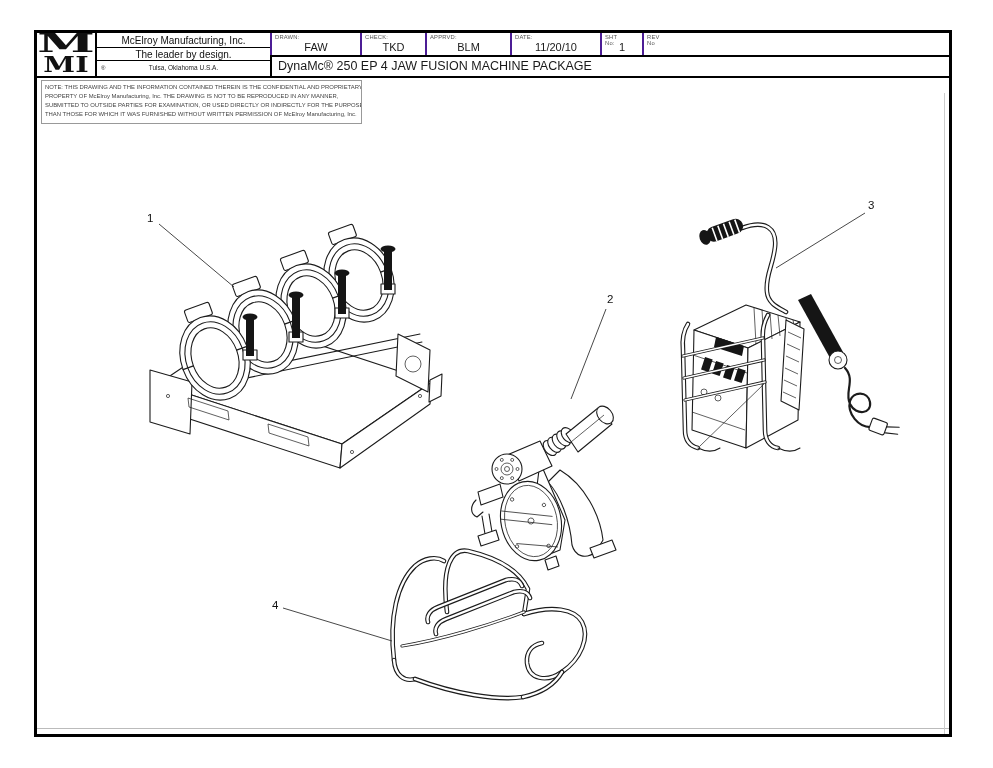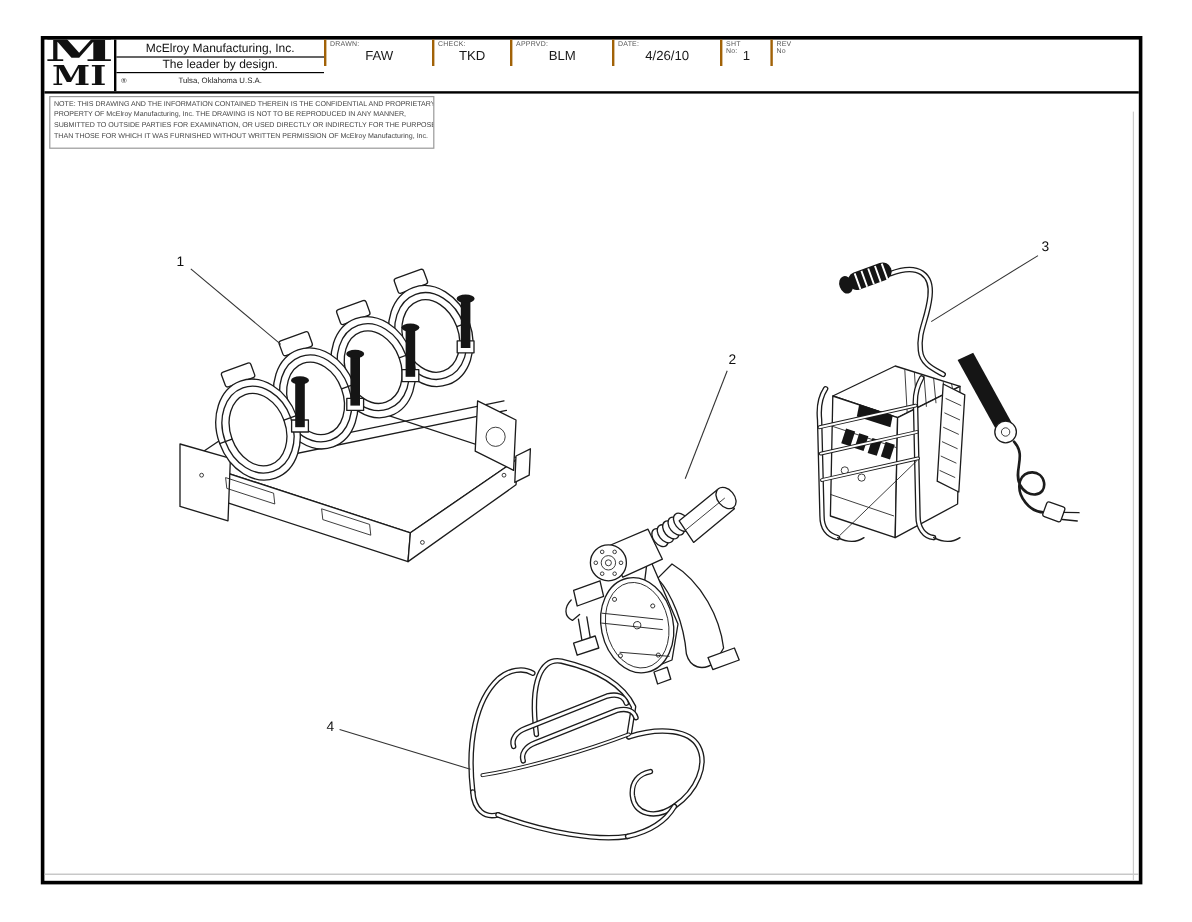--- a/index.html
+++ b/index.html
@@ -17,21 +17,21 @@
   .logo-m{font-family:"DejaVu Serif",serif;font-weight:bold;font-size:26px;line-height:20px;transform:scaleX(2.0);transform-origin:50% 50%;}
   .logo-mi{font-family:"DejaVu Serif",serif;font-weight:bold;font-size:23px;line-height:21px;transform:scaleX(1.25);transform-origin:50% 50%;}
   .company-cell{position:absolute;left:58px;top:0;width:175px;height:43px;border-left:2px solid #000;box-sizing:border-box;}
   .co-row{box-sizing:border-box;text-align:center;}
   .co-name{height:15px;line-height:15px;font-size:10px;border-bottom:1.5px solid #000;}
   .co-tag{height:13px;line-height:13px;font-size:10px;border-bottom:1.5px solid #000;}
   .co-loc{height:13px;line-height:13px;font-size:6.5px;position:relative;color:#222;}
   .co-reg{position:absolute;left:4px;top:1px;font-size:6px;}
   .tb{position:absolute;left:233px;top:0;right:0;height:43px;}
   .tb-row1{position:absolute;left:0;top:0;right:0;height:22px;display:flex;}
-  .tb-cell{position:relative;box-sizing:border-box;border-left:2px solid #a16207;height:22px;}
+  .tb-cell{position:relative;box-sizing:border-box;border-left:2px solid #4c1d95;height:22px;}
   .w-drawn{width:90px;} .w-check{width:65px;} .w-apprvd{width:85px;} .w-date{width:90px;}
   .w-sht{width:42px;} .w-rev{width:50px;} .w-part{flex:1;}
   .fl{position:absolute;left:3px;top:1px;font-size:5.8px;color:#555;letter-spacing:.2px;line-height:6px;white-space:pre;}
   .fv{position:absolute;left:0;right:0;bottom:2px;text-align:center;font-size:11px;color:#1a1a1a;}
   .fv-left{text-align:left;padding-left:24px;}
   .tb-row2{position:absolute;left:0;top:22px;right:0;height:21px;border-left:2px solid #000;border-top:2px solid #000;box-sizing:border-box;}
   .dwg-title{font-size:12.5px;line-height:18px;padding-left:6px;color:#1a1a1a;}
   
   .note-box{
     position:absolute;left:4px;top:47px;width:321px;height:44px;
@@ -83,32 +83,35 @@
         <div class="tb-cell w-check">
           <span class="fl">CHECK:</span>
           <span class="fv">TKD</span>
         </div>
         <div class="tb-cell w-apprvd">
           <span class="fl">APPRVD:</span>
           <span class="fv">BLM</span>
         </div>
         <div class="tb-cell w-date">
           <span class="fl">DATE:</span>
-          <span class="fv">4/26/10</span>
+          <span class="fv">11/20/10</span>
         </div>
         <div class="tb-cell w-sht">
           <span class="fl">SHT
 No:</span>
           <span class="fv">1</span>
         </div>
         <div class="tb-cell w-rev">
           <span class="fl">REV
 No</span>
           <span class="fv"></span>
         </div>
+      </div>
+      <div class="tb-row2">
+        <div class="dwg-title">DynaMc® 250 EP 4 JAW FUSION MACHINE PACKAGE</div>
       </div>
     </div>
   </div>
 
   <div class="note-box">
     <div>NOTE: THIS DRAWING AND THE INFORMATION CONTAINED THEREIN IS THE CONFIDENTIAL AND PROPRIETARY</div>
     <div>PROPERTY OF McElroy Manufacturing, Inc. THE DRAWING IS NOT TO BE REPRODUCED IN ANY MANNER,</div>
     <div>SUBMITTED TO OUTSIDE PARTIES FOR EXAMINATION, OR USED DIRECTLY OR INDIRECTLY FOR THE PURPOSES OTHER</div>
     <div>THAN THOSE FOR WHICH IT WAS FURNISHED WITHOUT WRITTEN PERMISSION OF McElroy Manufacturing, Inc.</div>
   </div>

